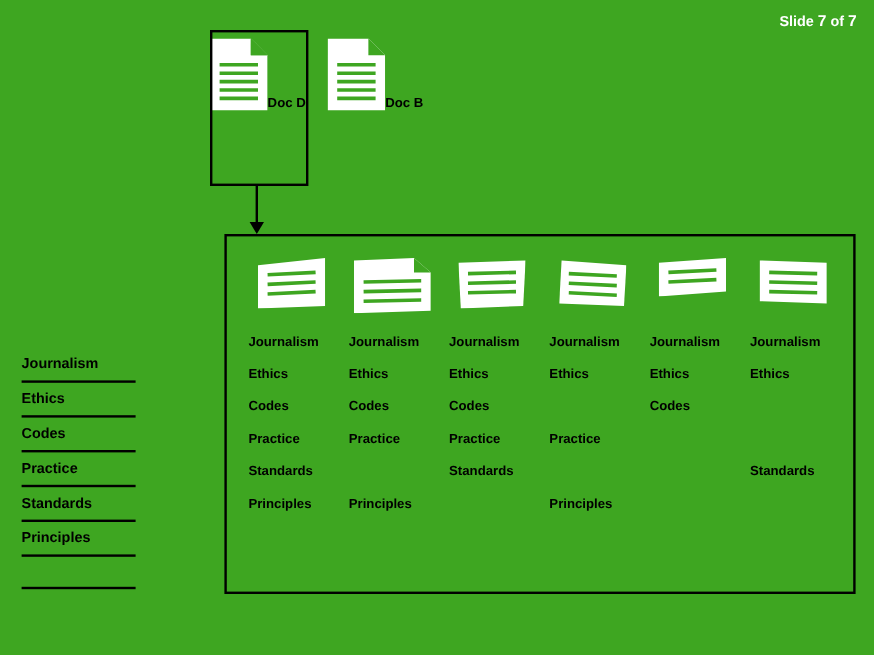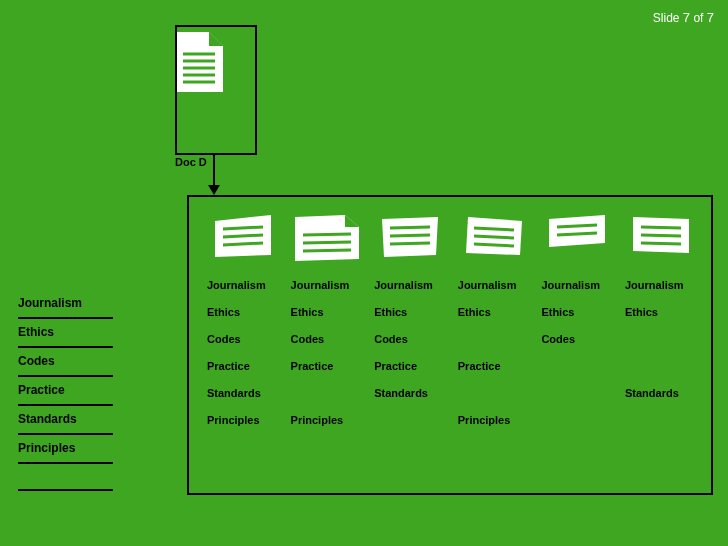--- a/index.html
+++ b/index.html
@@ -11,39 +11,38 @@
     color: #000;
     position: relative;
     overflow: hidden;
   }
   .slide-counter {
     position: absolute;
     top: 10px;
     right: 14px;
     color: #fff;
     font-size: 12px;
-    font-weight: normal;
+    font-weight: bold;
     text-align: right;
   }
   .slide-counter .num { font-size: 13px; }
 
   
   .doc-row {
     position: absolute;
     top: 32px;
     left: 175px;
     display: flex;
     gap: 40px;
   }
   .doc-item {
     display: flex;
-    flex-direction: column;
-    align-items: flex-start;
+    flex-direction: row;
+    align-items: flex-end;
     width: 58px;
-    gap: 46px;
   }
   .doc-label {
     margin-top: 18px;
     font-size: 11px;
     font-weight: bold;
     color: #000;
     white-space: nowrap;
   }
   .doc-selected-box {
     position: absolute;
@@ -147,20 +146,34 @@
         <polygon points="34,0 48,14 34,14" fill="#3ea621"></polygon>
         <line x1="8" y1="22" x2="40" y2="22" stroke="#3ea621" stroke-width="3"></line>
         <line x1="8" y1="29" x2="40" y2="29" stroke="#3ea621" stroke-width="3"></line>
         <line x1="8" y1="36" x2="40" y2="36" stroke="#3ea621" stroke-width="3"></line>
         <line x1="8" y1="43" x2="40" y2="43" stroke="#3ea621" stroke-width="3"></line>
         <line x1="8" y1="50" x2="40" y2="50" stroke="#3ea621" stroke-width="3"></line>
       </svg>
     </span>
     <span class="doc-label">Doc D</span>
   </div>
+  <div class="doc-item">
+    <span>
+      <svg width="48" height="60" viewBox="0 0 48 60">
+          <polygon points="0,0 34,0 48,14 48,60 0,60" fill="#fff"></polygon>
+          <polygon points="34,0 48,14 34,14" fill="#3ea621"></polygon>
+          <line x1="8" y1="22" x2="40" y2="22" stroke="#3ea621" stroke-width="3"></line>
+          <line x1="8" y1="29" x2="40" y2="29" stroke="#3ea621" stroke-width="3"></line>
+          <line x1="8" y1="36" x2="40" y2="36" stroke="#3ea621" stroke-width="3"></line>
+          <line x1="8" y1="43" x2="40" y2="43" stroke="#3ea621" stroke-width="3"></line>
+          <line x1="8" y1="50" x2="40" y2="50" stroke="#3ea621" stroke-width="3"></line>
+        </svg>
+    </span>
+    <span class="doc-label">Doc B</span>
+  </div>
 </div>
 
 <div class="doc-selected-box"></div>
 <div class="arrow-down"></div>
 
 <div class="big-box">
   <div class="frag-row">
     <div class="frag-item">
       <svg width="56" height="42" viewBox="0 0 56 42">
           <polygon points="0,6 56,0 56,40 0,42" fill="#fff"></polygon>

